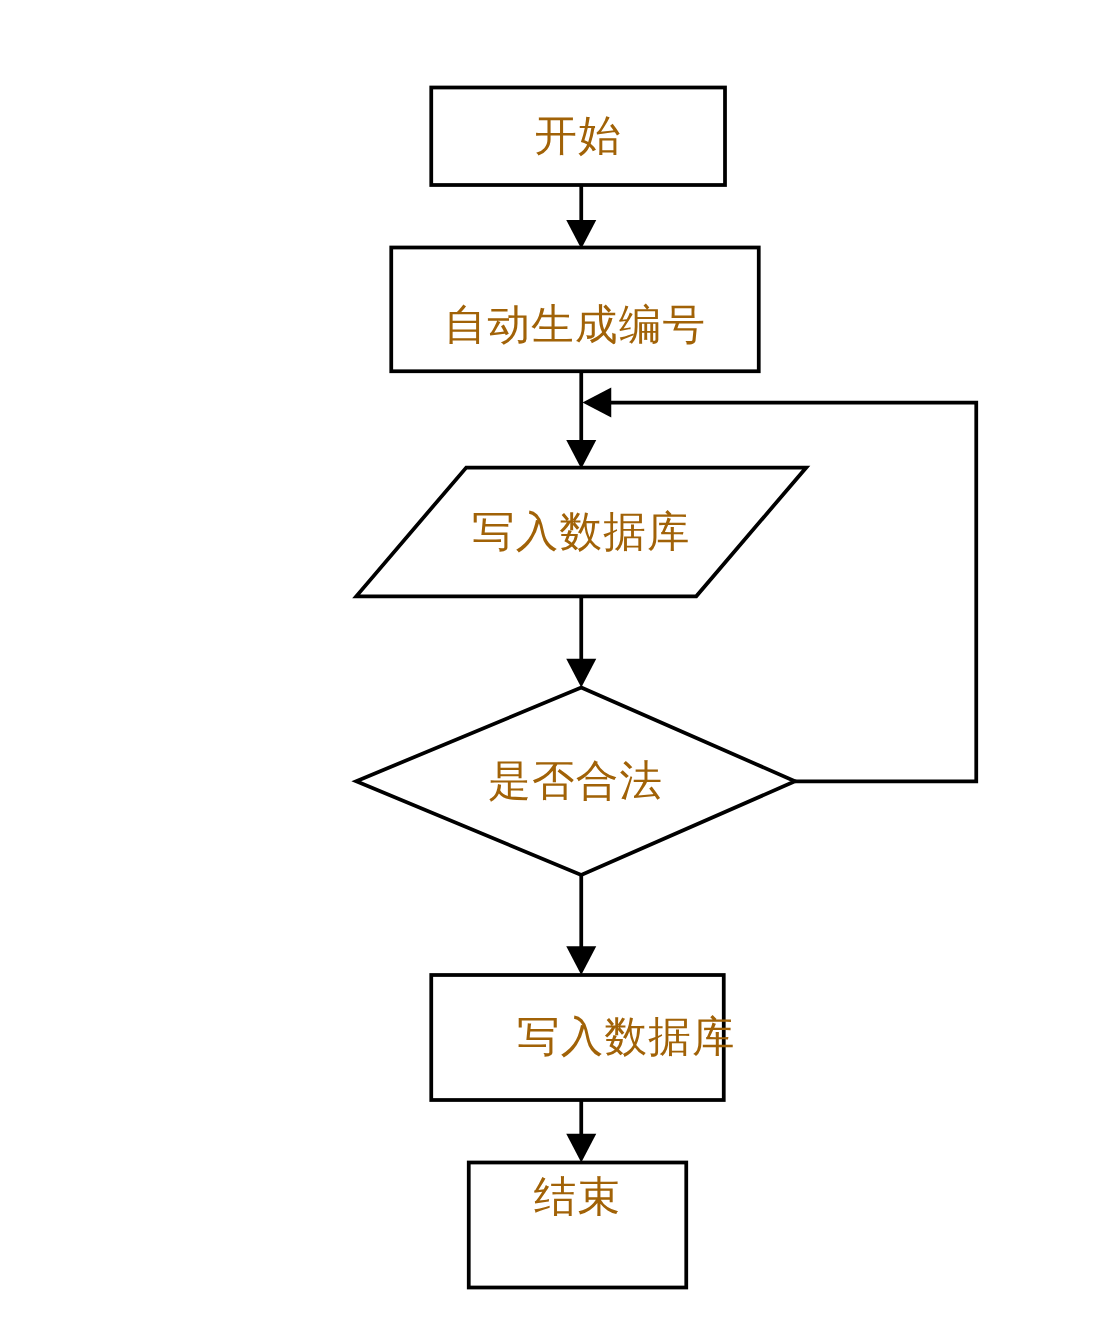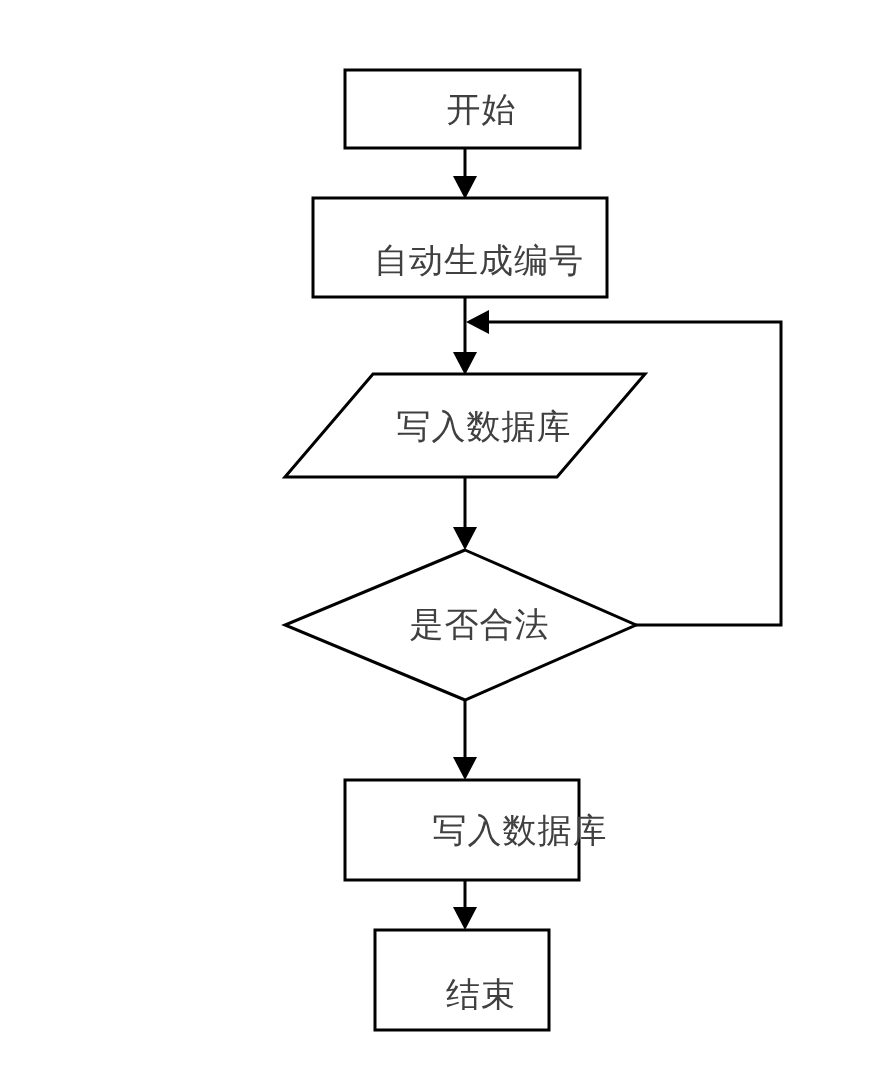--- a/index.html
+++ b/index.html
@@ -43,35 +43,34 @@
   .arrow-head {
     fill: #000000;
     stroke: none;
   }
   .node-label {
     position: absolute;
     display: flex;
     align-items: center;
     justify-content: center;
     text-align: center;
-    color: #404040;
+    color: #a16207;
     font-family: "DejaVu Serif", "Liberation Serif", serif;
     font-size: 34px;
     line-height: 1;
     letter-spacing: 1px;
     white-space: nowrap;
     user-select: none;
-    padding-left: 19px;
   }
   .lbl-start      { left: 345px; top: 70px;  width: 235px; height: 78px;  }
   .lbl-autogen    { left: 313px; top: 198px; width: 294px; height: 124px;  }
   .lbl-input      { left: 285px; top: 374px; width: 360px; height: 104px; }
-  .lbl-decision   { left: 285px; top: 550px; width: 351px; height: 150px; font-family: Liberation Serif, serif; }
+  .lbl-decision   { left: 285px; top: 550px; width: 351px; height: 150px; }
   .lbl-write      { left: 345px; top: 780px; width: 234px; height: 100px; margin-left: 39px; }
-  .lbl-end        { left: 375px; top: 944px; width: 174px; height: 100px; }
+  .lbl-end        { left: 375px; top: 908px; width: 174px; height: 100px; }
 </style>
 </head>
 <body>
 
 <div id="flowchart-canvas">
 
   <svg id="flow-svg" viewBox="0 0 894 1074" xmlns="http://www.w3.org/2000/svg">
 
     <rect class="node-shape" x="345" y="70" width="235" height="78"></rect>
 

